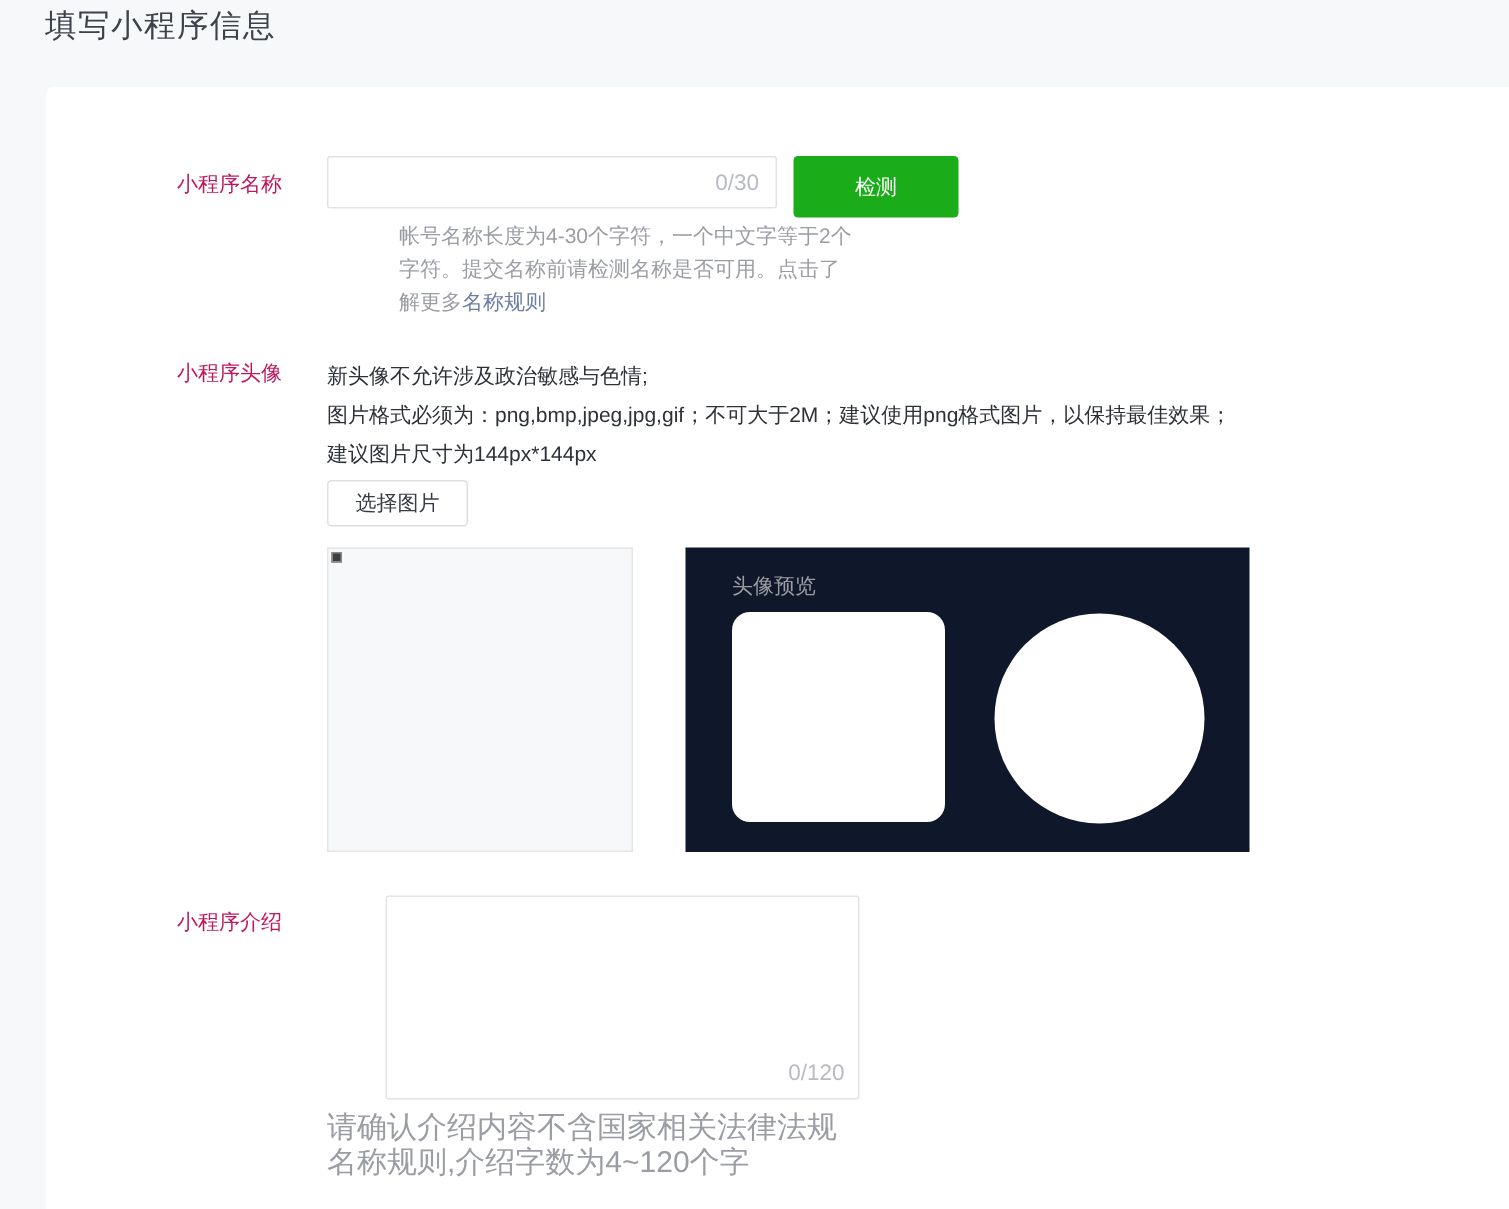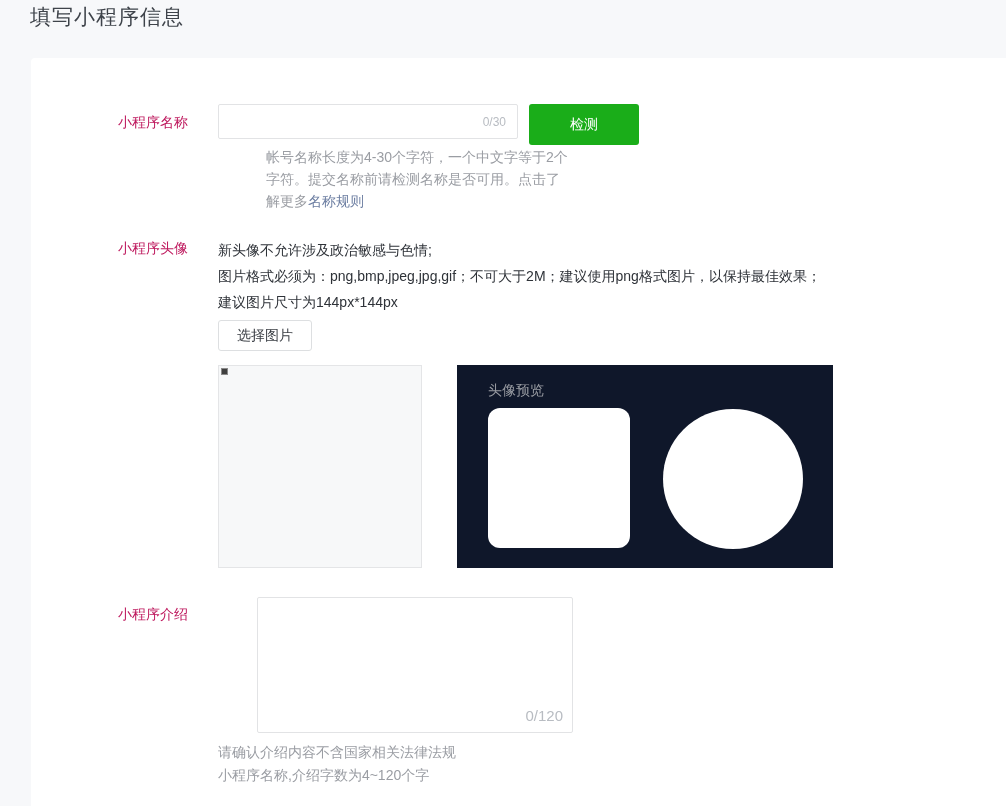--- a/index.html
+++ b/index.html
@@ -57,21 +57,21 @@
     padding: 0 58px 0 10px;
     font-size: 14px;
     color: #353535;
     outline: none;
   }
   .char-counter {
     position: absolute;
     right: 12px;
     top: 50%;
     transform: translateY(-50%);
-    font-size: 12px;
+    font-size: 15px;
     color: #b8bcc2;
     pointer-events: none;
   }
   .check-btn {
     position: absolute;
     left: 529px;
     top: 104px;
     width: 110px;
     height: 41px;
     background: #1aad19;
@@ -200,21 +200,21 @@
     right: 10px;
     bottom: 9px;
     font-size: 15px;
     color: #b8bcc2;
     pointer-events: none;
   }
   .intro-help {
     position: absolute;
     left: 218px;
     top: 741px;
-    font-size: 14px;
+    font-size: 20px;
     line-height: 23px;
     color: #9a9da3;
   }
 </style>
 </head>
 <body>
 
 <div id="screen">
 
   <h1 class="page-title">填写小程序信息</h1>
@@ -253,16 +253,16 @@
 
   <label class="field-label" style="top:606px;">小程序介绍</label>
 
   <div class="intro-wrap">
     <textarea class="intro-textarea" style=""></textarea>
     <span class="intro-counter">0/120</span>
   </div>
 
   <div class="intro-help">
     <div>请确认介绍内容不含国家相关法律法规</div>
-    <div>小程序名称,介绍字数为4~120个字</div>
+    <div>名称规则,介绍字数为4~120个字</div>
   </div>
 
 </div>
 
 </body></html>

